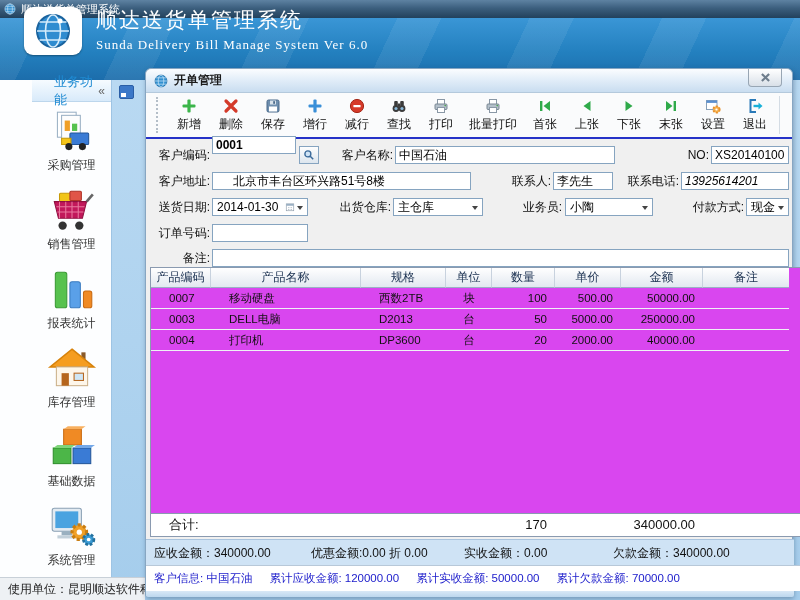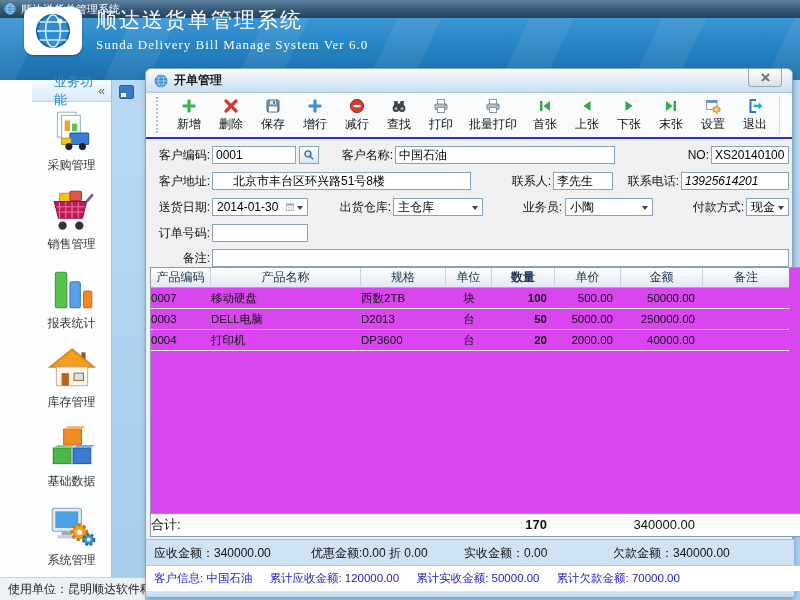--- a/index.html
+++ b/index.html
@@ -70,22 +70,22 @@
   .datebox{display:flex;align-items:center;gap:3px;}
   
   .grid{position:absolute;left:4px;top:198px;width:712px;height:270px;background:#d946ef;
     border:1px solid #8a9ab0;box-sizing:border-box;}
   .grow{display:flex;}
   .gh{height:20px;box-sizing:border-box;line-height:19px;text-align:center;font-size:12px;color:#1a3050;
     background:linear-gradient(180deg,#ffffff,#e2e8f0);border-right:1px solid #c8d2de;border-bottom:1px solid #9ab0c4;}
   .gc{height:21px;box-sizing:border-box;line-height:21px;font-size:11.5px;color:#111;
     border-bottom:1px solid #eef1f4;overflow:hidden;white-space:nowrap;}
   .c0{width:60px;}.c1{width:150px;}.c2{width:85px;}.c3{width:46px;}
-  .c4{width:63px;font-weight:bold;}.c5{width:66px;}.c6{width:82px;}.c7{width:86px;border-right:none;}
-  .al{padding-left:0;text-align:left;}.ar{padding-right:8px;text-align:right;}.ac{text-align:center;}
+  .c4{width:63px;}.c5{width:66px;}.c6{width:82px;}.c7{width:86px;border-right:none;}
+  .al{padding-left:18px;text-align:left;}.ar{padding-right:8px;text-align:right;}.ac{text-align:center;}
   .gtotal{position:absolute;left:0;right:0;bottom:0;height:22px;border-top:1px solid #8a9ab0;
     display:flex;background:#fff;}
   .gtotal .gc{height:21px;border-bottom:none;font-size:13px;}
   
   .summary{position:absolute;left:0;top:470px;width:648px;height:26px;background:#cfe3f5;
     border-top:1px solid #a9c4de;font-size:12px;color:#111;box-sizing:border-box;}
   .sumitem{position:absolute;top:0;height:26px;line-height:26px;white-space:nowrap;}
   .status{position:absolute;left:0;top:496px;width:696px;height:26px;background:#fff;
     border-top:1px solid #b8c8d8;box-sizing:border-box;display:flex;align-items:center;gap:17px;
     padding-left:8px;font-size:11.5px;color:#2020cc;white-space:nowrap;overflow:hidden;}
@@ -332,21 +332,21 @@
             <path d="M9 2H3.5v12H9" fill="none" stroke="#2a7ab8" stroke-width="2"></path>
             <path d="M6.5 8h6" stroke="#18b0d8" stroke-width="2.4"></path>
             <path d="M11.5 4.5L15.5 8l-4 3.5z" fill="#18b0d8"></path>
           </svg>
         <span>退出</span>
       </div>
       <div class="tb-sep"></div>
     </div>
 
     <span class="flabel" style="left:2px;top:77px;width:62px">客户编码:</span>
-    <input class="inp" style="left: 66px; top: 77px; width: 84px;" value="0001">
+    <input class="inp" style="left: 66px; top: 67px; width: 84px; font-weight: bold;" value="0001">
     <div class="mini-btn" style="left:153px;top:77px">
       <svg style="width:12px;height:12px" viewBox="0 0 16 16">
           <circle cx="6.5" cy="6.5" r="4" fill="#cfe3f5" stroke="#3a6a9a" stroke-width="1.8"></circle>
           <path d="M9.6 9.6L13.6 13.6" stroke="#3a6a9a" stroke-width="2"></path>
         </svg>
     </div>
     <span class="flabel" style="left:185px;top:77px;width:62px">客户名称:</span>
     <input class="inp" style="left: 249px; top: 77px; width: 220px;" value="中国石油">
     <span class="flabel" style="left:530px;top:77px;width:33px">NO:</span>
     <input class="inp" style="left: 565px; top: 77px; width: 78px;" value="XS2014010001">

